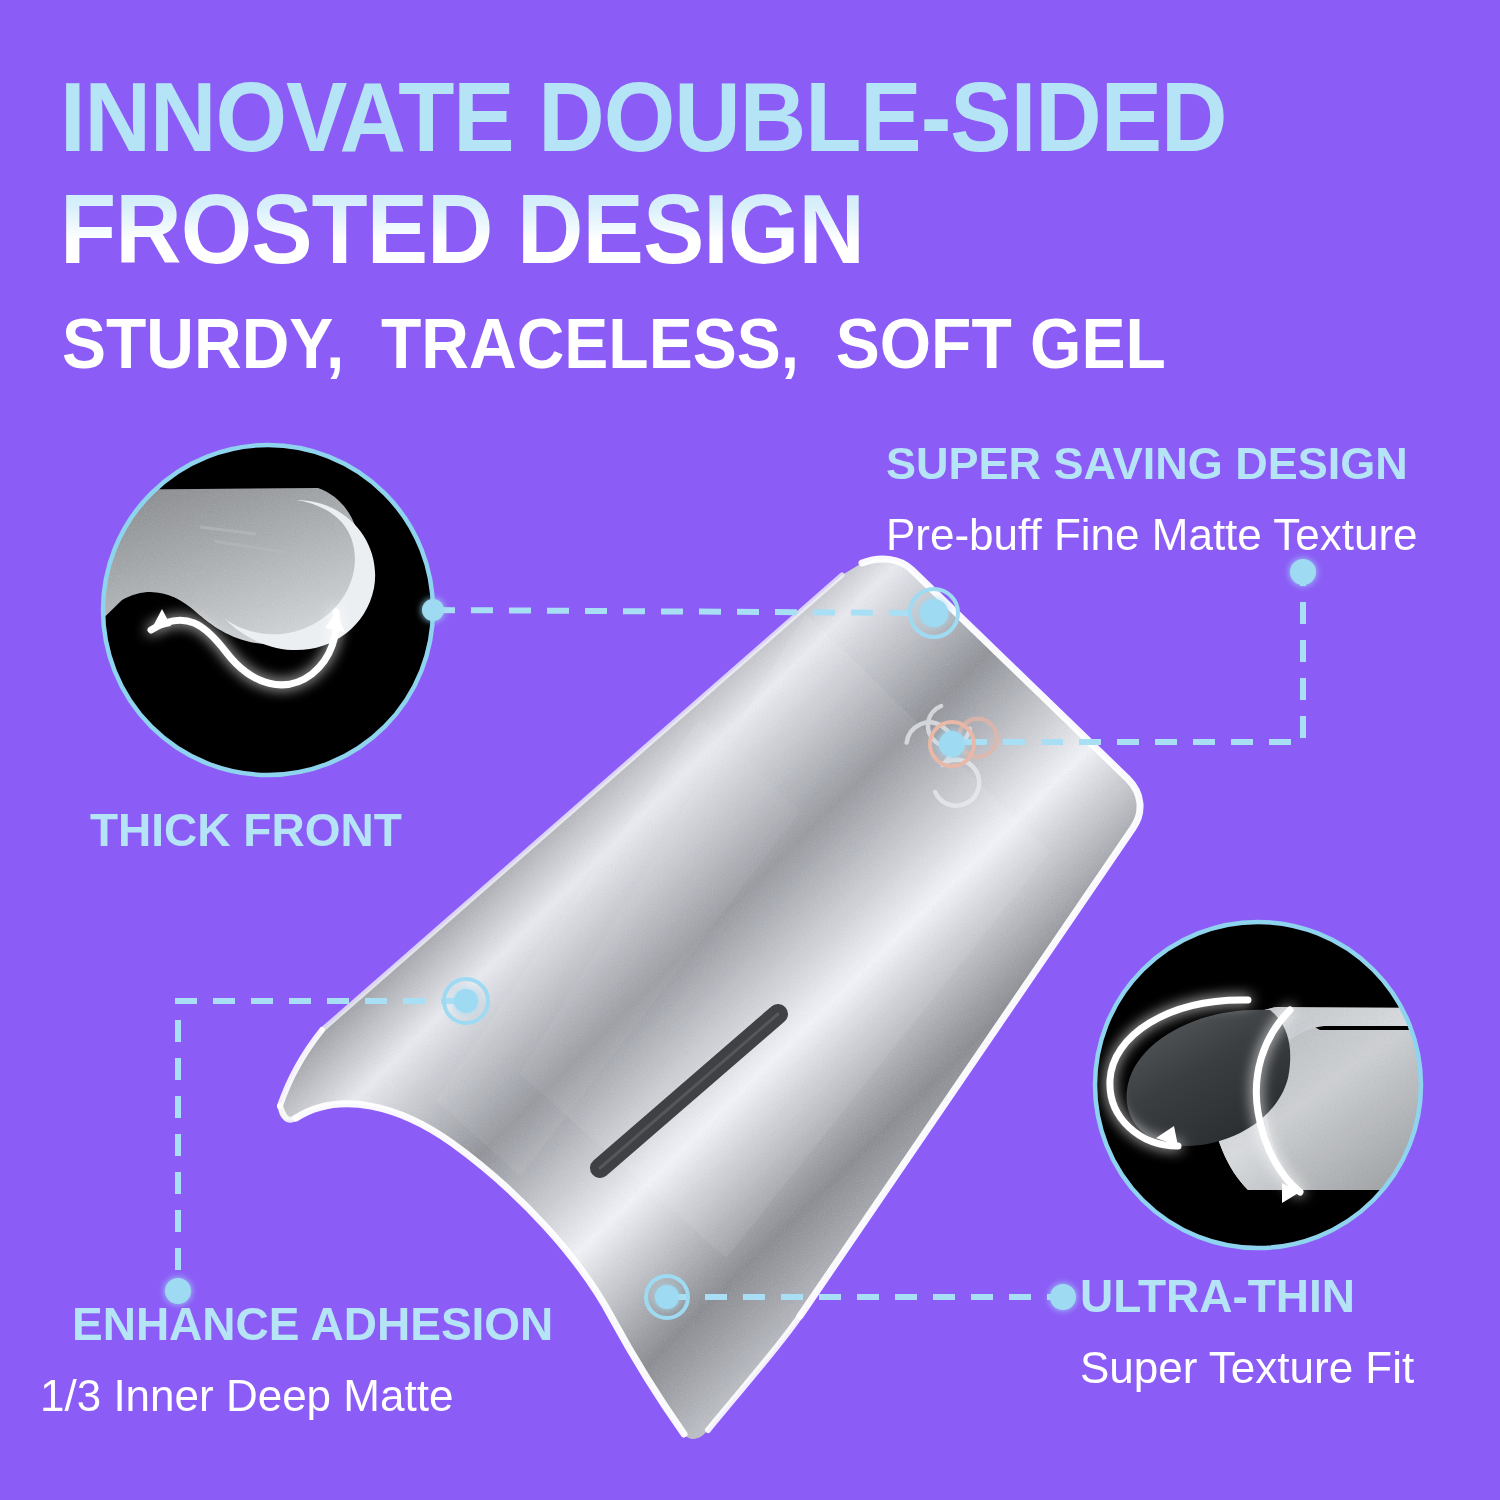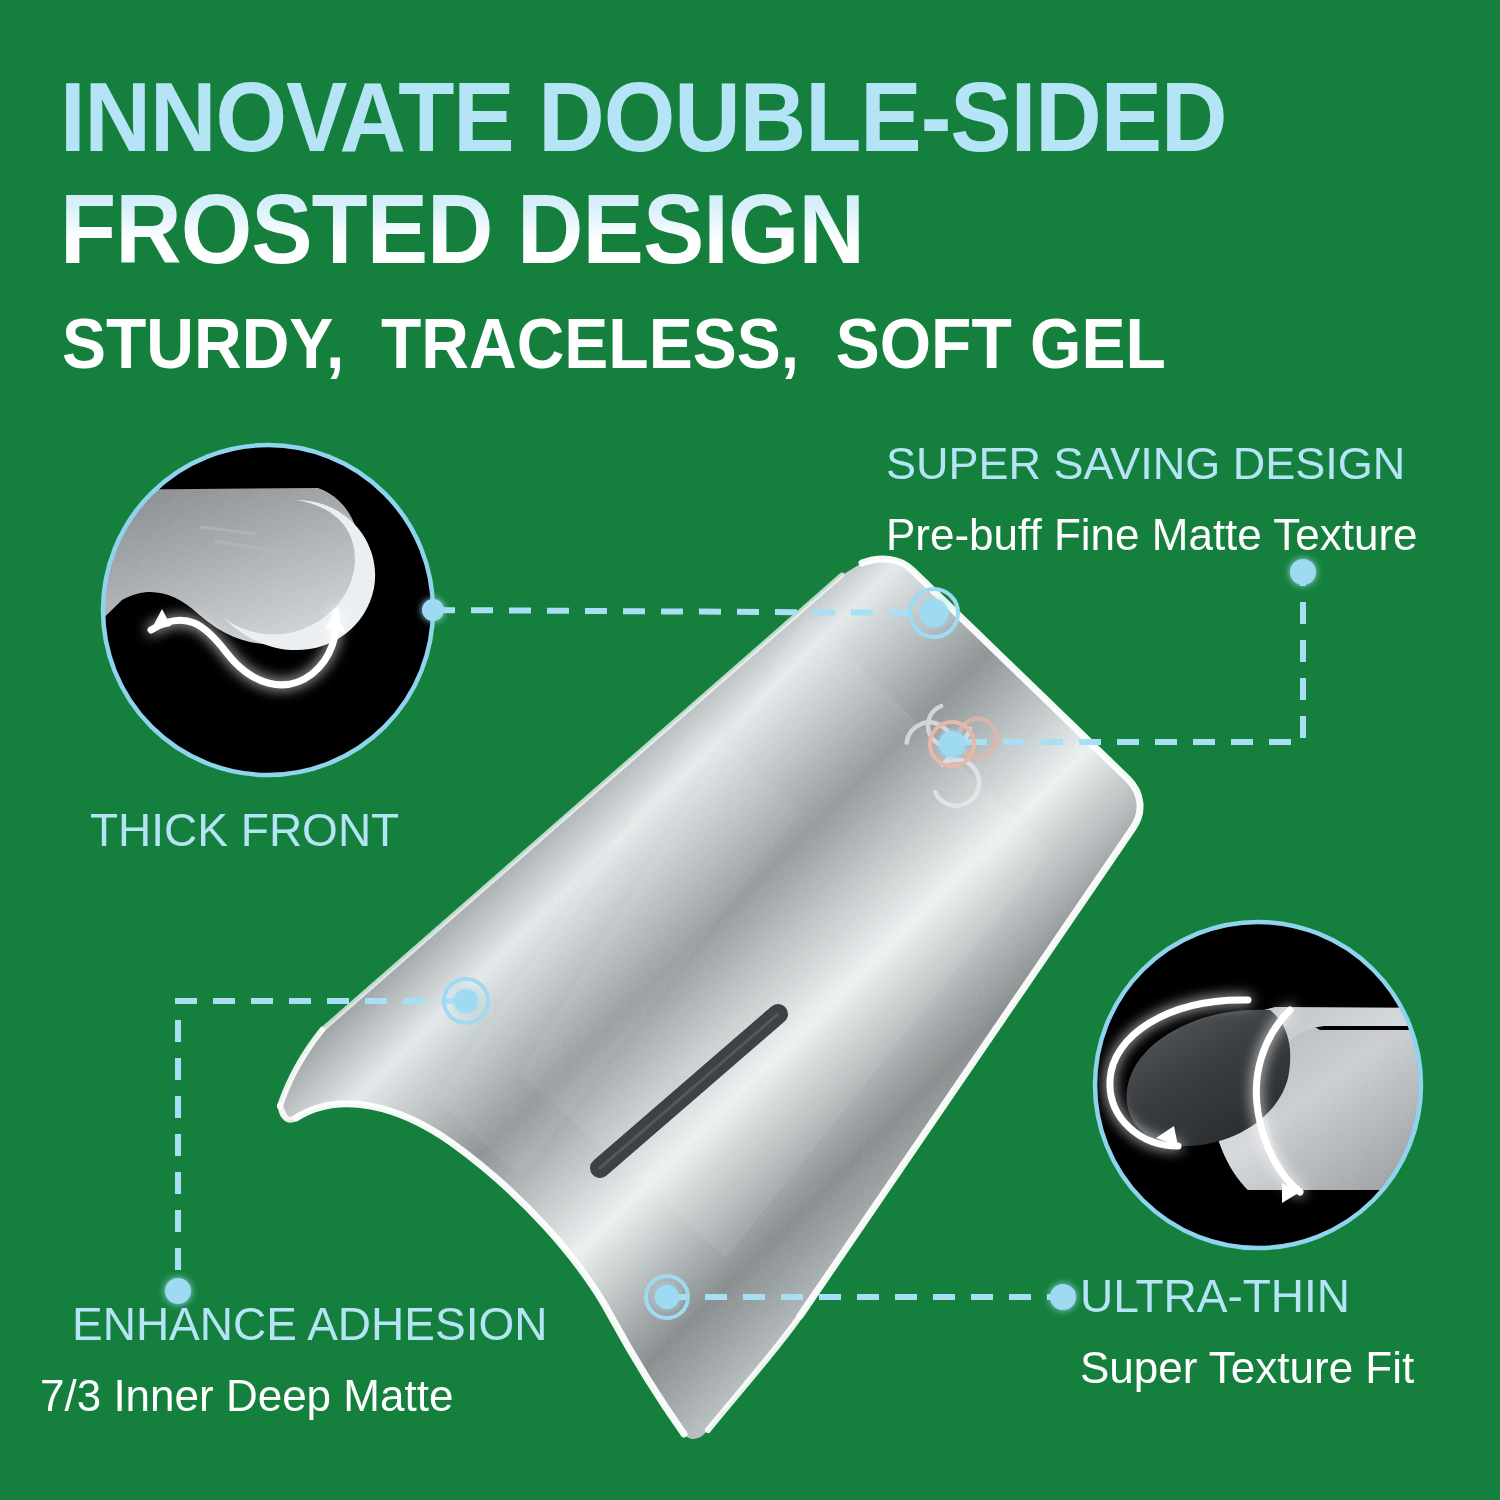--- a/index.html
+++ b/index.html
@@ -2,21 +2,21 @@
 <html><head>
 <meta charset="utf-8">
 <style>
   html,body{margin:0;padding:0;background:#000;}
   body{
     width:1500px;height:1500px;overflow:hidden;
     font-family:"Liberation Sans","DejaVu Sans",sans-serif;
     position:relative;
     -webkit-font-smoothing:antialiased;
   }
-  #stage{position:absolute;inset:0;background:#15803d;}
+  #stage{position:absolute;inset:0;background:#8b5cf6;}
 
   
   .headline{position:absolute;left:60px;top:68px;width:1420px;}
   .h-line1{
     font-size:92px;font-weight:800;letter-spacing:-1px;line-height:1.0;
     color:#b6e4f7;
     white-space:nowrap;
     transform:scaleY(1.06);transform-origin:left top;
   }
   .h-line2{
@@ -31,21 +31,21 @@
   .h-sub{
     position:absolute;left:62px;top:302px;
     font-size:66px;font-weight:700;color:#ffffff;letter-spacing:0px;
     white-space:pre;
     transform:scaleY(1.08);transform-origin:left top;
   }
 
   
   .callout{position:absolute;}
   .c-title{
-    color:#b6e4f7;font-weight:400;font-size:46px;line-height:1.05;white-space:nowrap;
+    color:#b6e4f7;font-weight:700;font-size:46px;line-height:1.05;white-space:nowrap;
   }
   .c-sub{
     color:#ffffff;font-weight:400;font-size:44px;line-height:1.1;white-space:nowrap;margin-top:24px;
   }
   .co-topright{left:886px;top:440px;text-align:left;}
   .co-topright .c-title{font-size:45px;}
   .co-topright .c-sub{font-size:44px;}
   .co-left{left:90px;top:806px;}
   .co-left .c-title{font-size:46px;}
   .co-left .c-sub{font-size:44px;}
@@ -332,21 +332,21 @@
     <div class="c-title">SUPER SAVING DESIGN</div>
     <div class="c-sub">Pre-buff Fine Matte Texture</div>
   </div>
 
   <div class="callout co-left">
     <div class="c-title">THICK FRONT</div>
   </div>
 
   <div class="callout co-bottomleft">
     <div class="c-title">ENHANCE ADHESION</div>
-    <div class="c-sub">7/3 Inner Deep Matte</div>
+    <div class="c-sub">1/3 Inner Deep Matte</div>
   </div>
 
   <div class="callout co-bottomright">
     <div class="c-title">ULTRA-THIN</div>
     <div class="c-sub">Super Texture Fit</div>
   </div>
 
 </div>
 
 </body></html>

